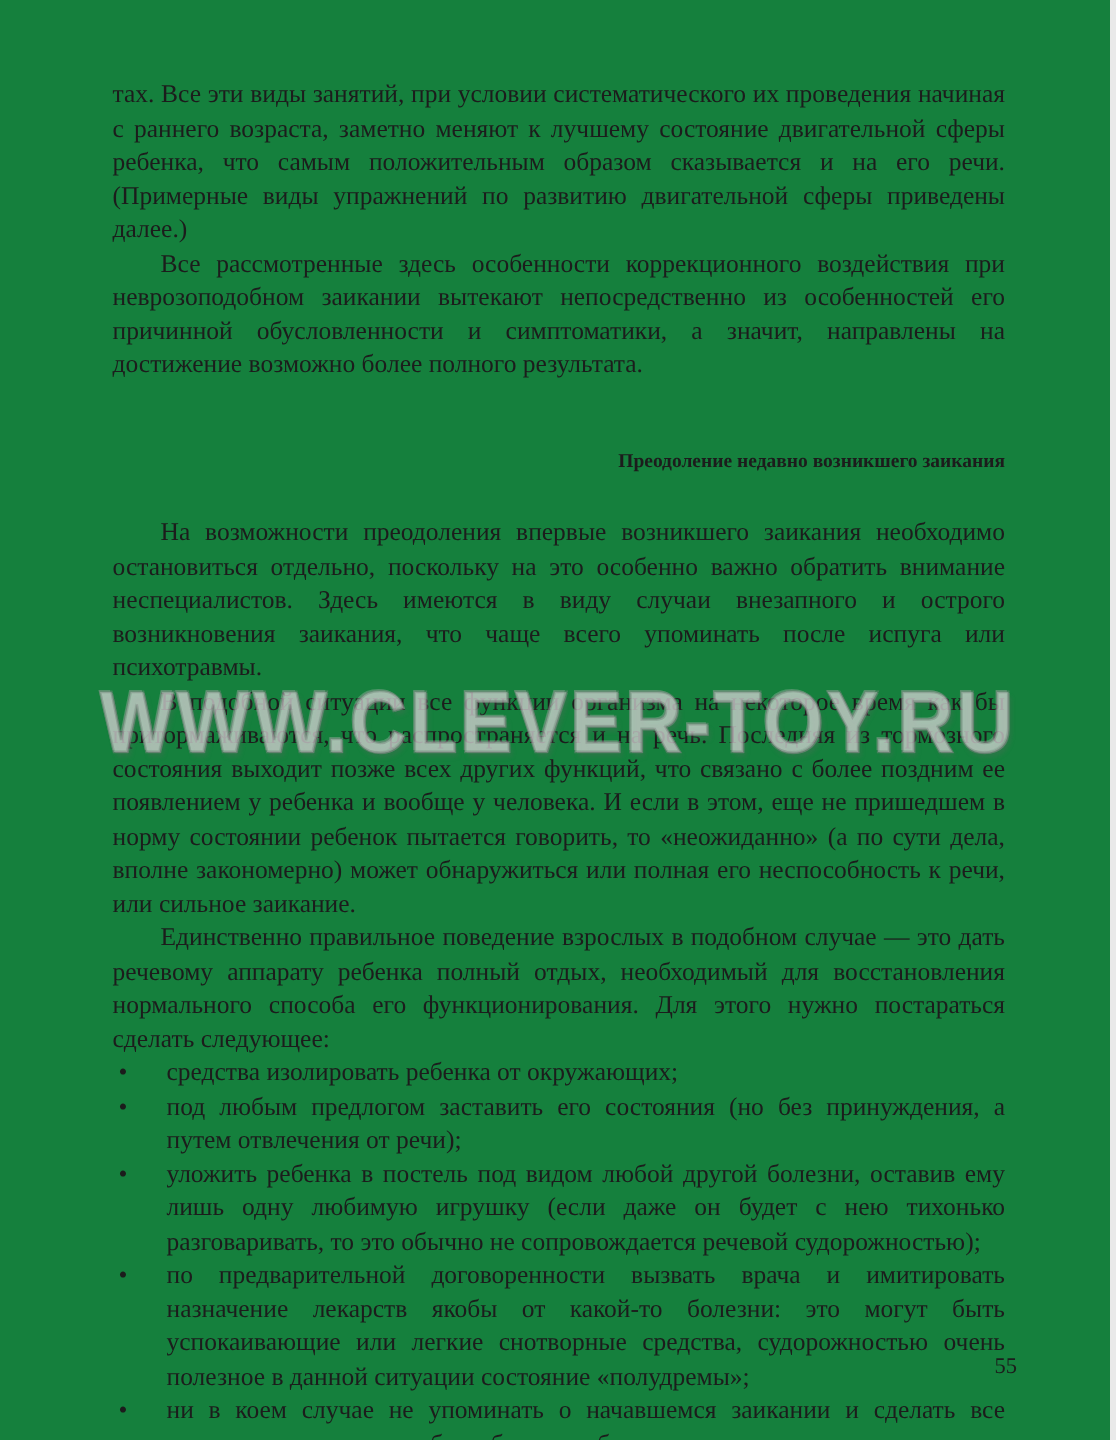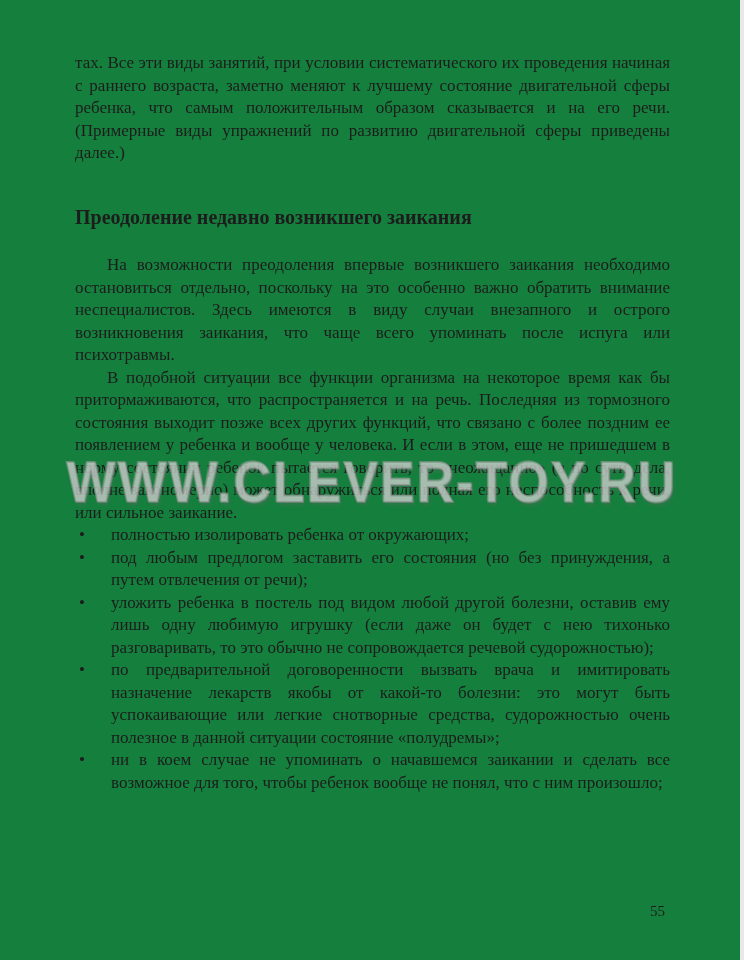--- a/index.html
+++ b/index.html
@@ -27,23 +27,23 @@
   }
   .para {
     margin: 0;
     text-indent: 32px;
   }
   .para.no-indent {
     text-indent: 0;
   }
   .section-heading {
     margin: 41px 0 26px 0;
-    font-size: 20px;
+    font-size: 13px;
     font-weight: bold;
-    text-align: left;
+    text-align: right;
     text-indent: 0;
   }
   .bullet-list {
     margin: 0;
     padding: 0;
   }
   .bullet-item {
     display: flex;
     margin: 0;
   }
@@ -73,48 +73,50 @@
     text-shadow:
       1px 1px 0 rgba(150,150,150,0.35),
       2px 3px 3px rgba(100,100,100,0.25),
       -1px -1px 0 rgba(200,200,200,0.3);
     transform: scaleY(1.12);
     pointer-events: none;
     z-index: 3;
   }
   .page-number {
     position: absolute;
-    right: 75px;
+    right: 62px;
     bottom: 40px;
     font-size: 15px;
     color: #1c1c1c;
   }
 </style>
 </head>
 <body>
 
 <div class="page">
 
   <div class="content">
 
     <p class="para no-indent">тах. Все эти виды занятий, при условии систематического их проведения начиная с раннего возраста, заметно меняют к лучшему состояние двигательной сферы ребенка, что самым положительным образом сказывается и на его речи. (Примерные виды упражнений по развитию двигательной сферы приведены далее.)</p>
 
+    <p class="para">Все рассмотренные здесь особенности коррекционного воздействия при неврозоподобном заикании вытекают непосредственно из особенностей его причинной обусловленности и симптоматики, а значит, направлены на достижение возможно более полного результата.</p>
 
     <h2 class="section-heading">Преодоление недавно возникшего заикания</h2>
 
     <p class="para">На возможности преодоления впервые возникшего заикания необходимо остановиться отдельно, поскольку на это особенно важно обратить внимание неспециалистов. Здесь имеются в виду случаи внезапного и острого возникновения заикания, что чаще всего упоминать после испуга или психотравмы.</p>
 
     <p class="para">В подобной ситуации все функции организма на некоторое время как бы притормаживаются, что распространяется и на речь. Последняя из тормозного состояния выходит позже всех других функций, что связано с более поздним ее появлением у ребенка и вообще у человека. И если в этом, еще не пришедшем в норму состоянии ребенок пытается говорить, то «неожиданно» (а по сути дела, вполне закономерно) может обнаружиться или полная его неспособность к речи, или сильное заикание.</p>
 
+    <p class="para">Единственно правильное поведение взрослых в подобном случае — это дать речевому аппарату ребенка полный отдых, необходимый для восстановления нормального способа его функционирования. Для этого нужно постараться сделать следующее:</p>
 
     <div class="bullet-list">
 
       <div class="bullet-item">
         <span class="bullet-marker">•</span>
-        <span class="bullet-text">полностью изолировать ребенка от окружающих;</span>
+        <span class="bullet-text">средства изолировать ребенка от окружающих;</span>
       </div>
 
       <div class="bullet-item">
         <span class="bullet-marker">•</span>
         <span class="bullet-text">под любым предлогом заставить его состояния (но без принуждения, а путем отвлечения от речи);</span>
       </div>
 
       <div class="bullet-item">
         <span class="bullet-marker">•</span>
         <span class="bullet-text">уложить ребенка в постель под видом любой другой болезни, оставив ему лишь одну любимую игрушку (если даже он будет с нею тихонько разговаривать, то это обычно не сопровождается речевой судорожностью);</span>

